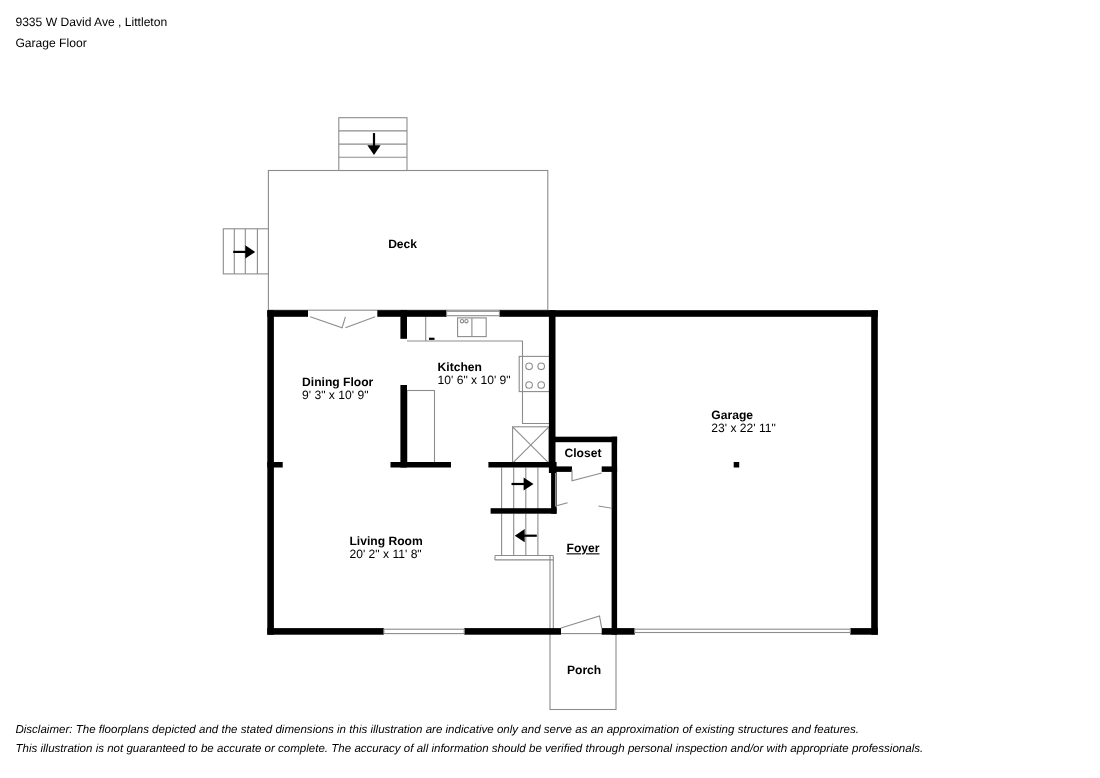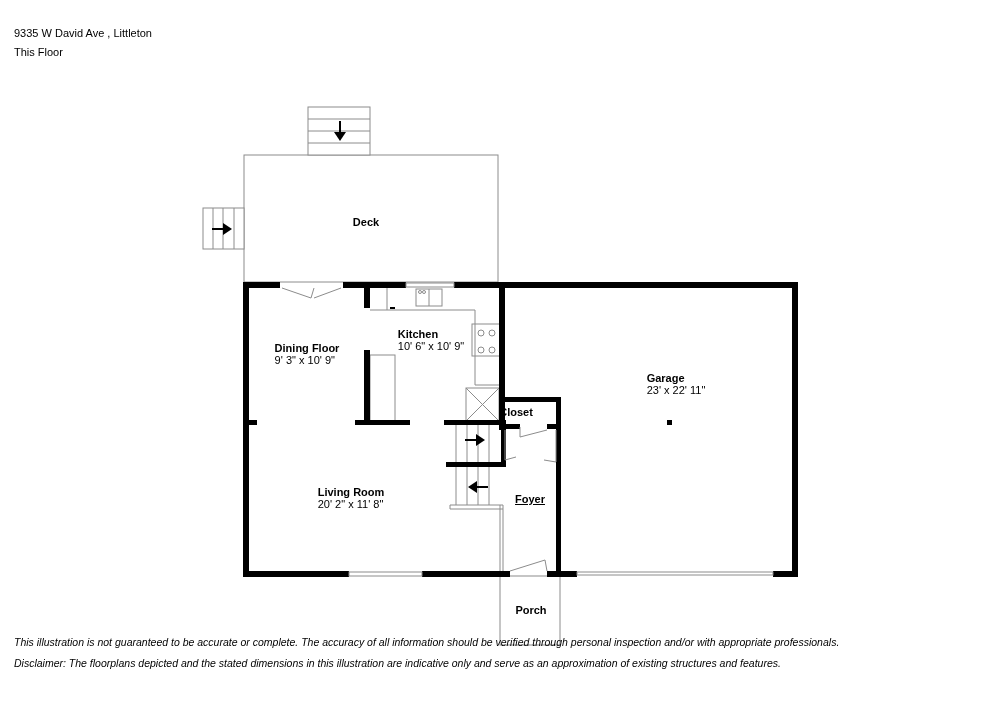--- a/index.html
+++ b/index.html
@@ -1,33 +1,33 @@
 <!DOCTYPE html>
 <html><head>
   <meta charset="utf-8">
   <style>
     html, body { margin: 0; padding: 0; background: #ffffff; }
     body { width: 1000px; height: 707px; position: relative; overflow: hidden;
            font-family: "Liberation Sans", sans-serif; color: #000; }
-    .hdr { position: absolute; left: 14px; font-size: 11px; line-height: 13px; margin-top: 12px; }
+    .hdr { position: absolute; left: 14px; font-size: 11px; line-height: 13px; }
     #hdr-address { top: 15px; }
     #hdr-floor { top: 34px; }
     svg.plan { position: absolute; left: 0; top: 0; }
     .lbl { position: absolute; transform: translate(-50%, -50%); text-align: left; white-space: nowrap; }
     .room-name { font-weight: bold; font-size: 11px; line-height: 12px; display: block; }
     .room-dim { font-size: 11px; line-height: 12px; display: block; }
     .disc { position: absolute; left: 14px; font-size: 10.5px; line-height: 12px; white-space: nowrap; font-style: italic; }
     #disc1 { top: 657px; }
-    #disc2 { top: 636px; }
+    #disc2 { top: 675px; }
   </style>
 </head>
 <body>
 
 <div id="hdr-address" class="hdr">9335 W David Ave , Littleton</div>
-<div id="hdr-floor" class="hdr">This Floor</div>
+<div id="hdr-floor" class="hdr">Garage Floor</div>
 
 <svg class="plan" width="1000" height="707" viewBox="0 0 1000 707" xmlns="http://www.w3.org/2000/svg">
 
   <g fill="none" stroke="#8c8c8c" stroke-width="1">
     <rect x="244" y="155" width="254" height="127"></rect>
     <line x1="498" y1="282" x2="498" y2="286"></line>
   </g>
 
   <g fill="#fff" stroke="#8c8c8c" stroke-width="1">
     <rect x="308" y="107" width="62" height="48"></rect>
@@ -174,21 +174,21 @@
   <span class="room-dim">9' 3" x 10' 9"</span>
 </div>
 <div class="lbl" style="left:431px; top:340px;">
   <span class="room-name">Kitchen</span>
   <span class="room-dim">10' 6" x 10' 9"</span>
 </div>
 <div class="lbl" style="left:351px; top:498px;">
   <span class="room-name">Living Room</span>
   <span class="room-dim">20' 2" x 11' 8"</span>
 </div>
-<div class="lbl" style="left:516px; top:412px;">
+<div class="lbl" style="left:530px; top:412px;">
   <span class="room-name">Closet</span>
 </div>
 <div class="lbl" style="left:530px; top:499px;text-decoration:underline;">
   <span class="room-name">Foyer</span>
 </div>
 <div class="lbl" style="left:676px; top:384px;">
   <span class="room-name">Garage</span>
   <span class="room-dim">23' x 22' 11"</span>
 </div>
 <div class="lbl" style="left:531px; top:610px;">

